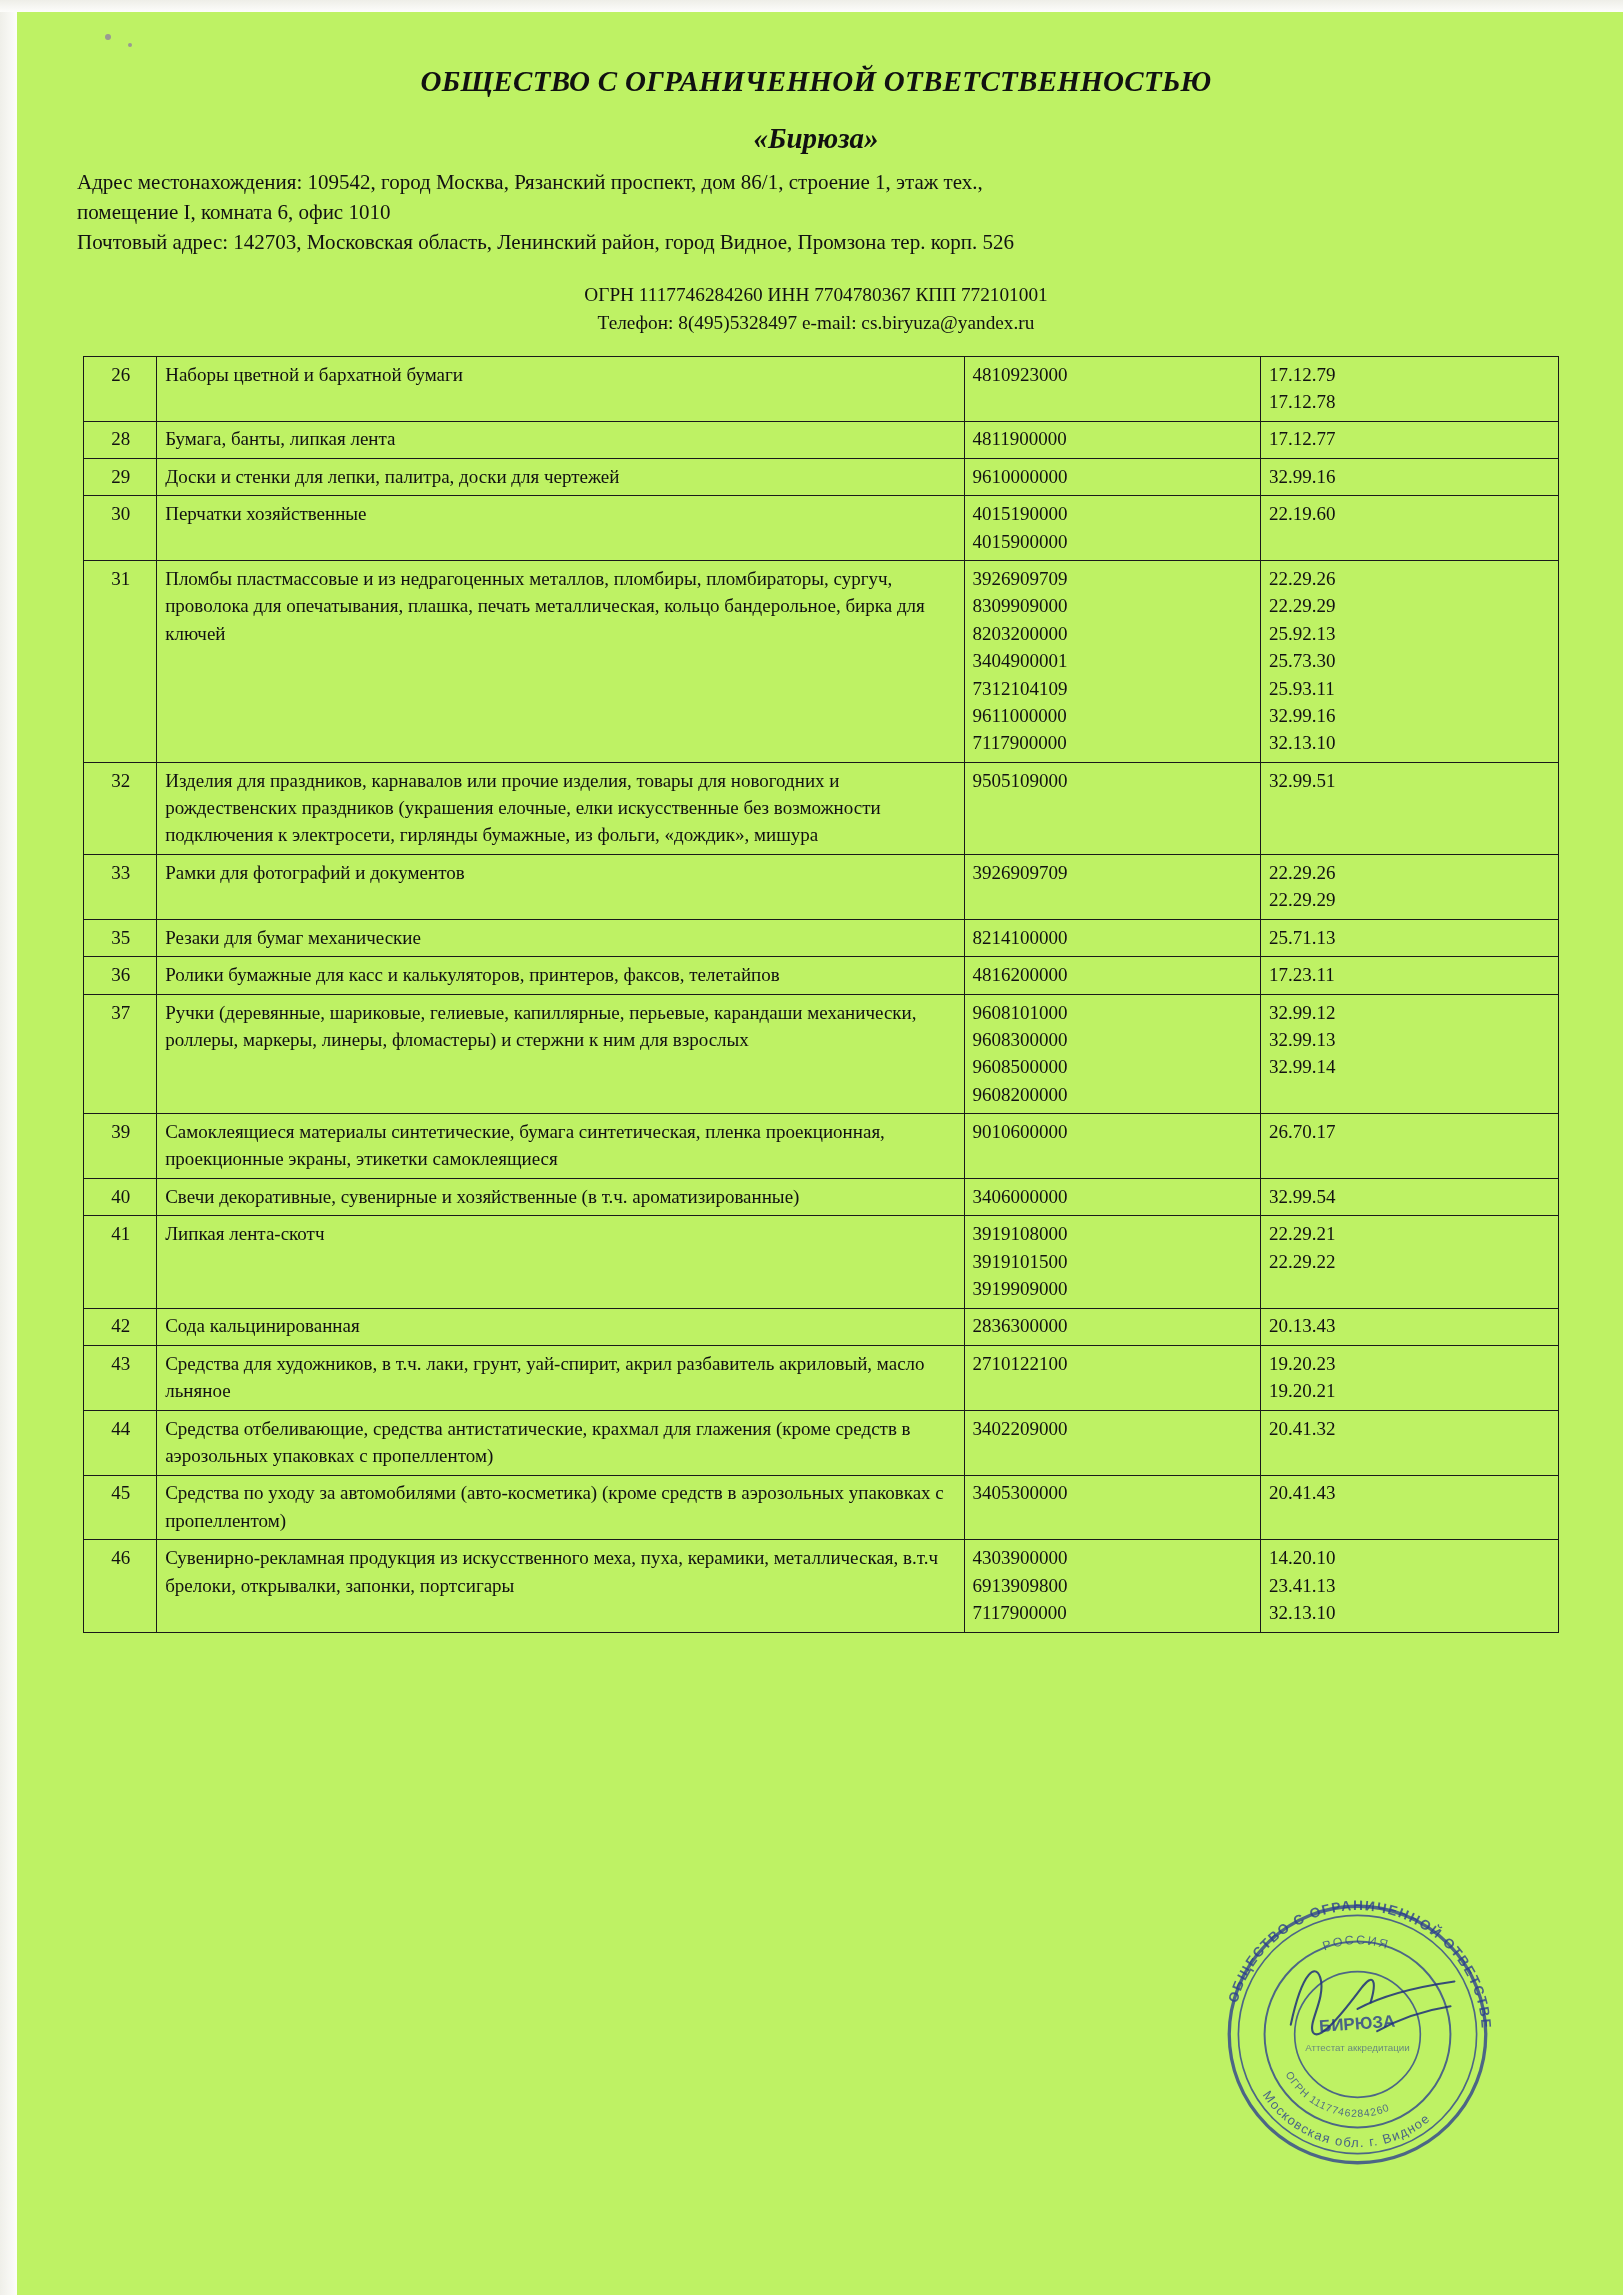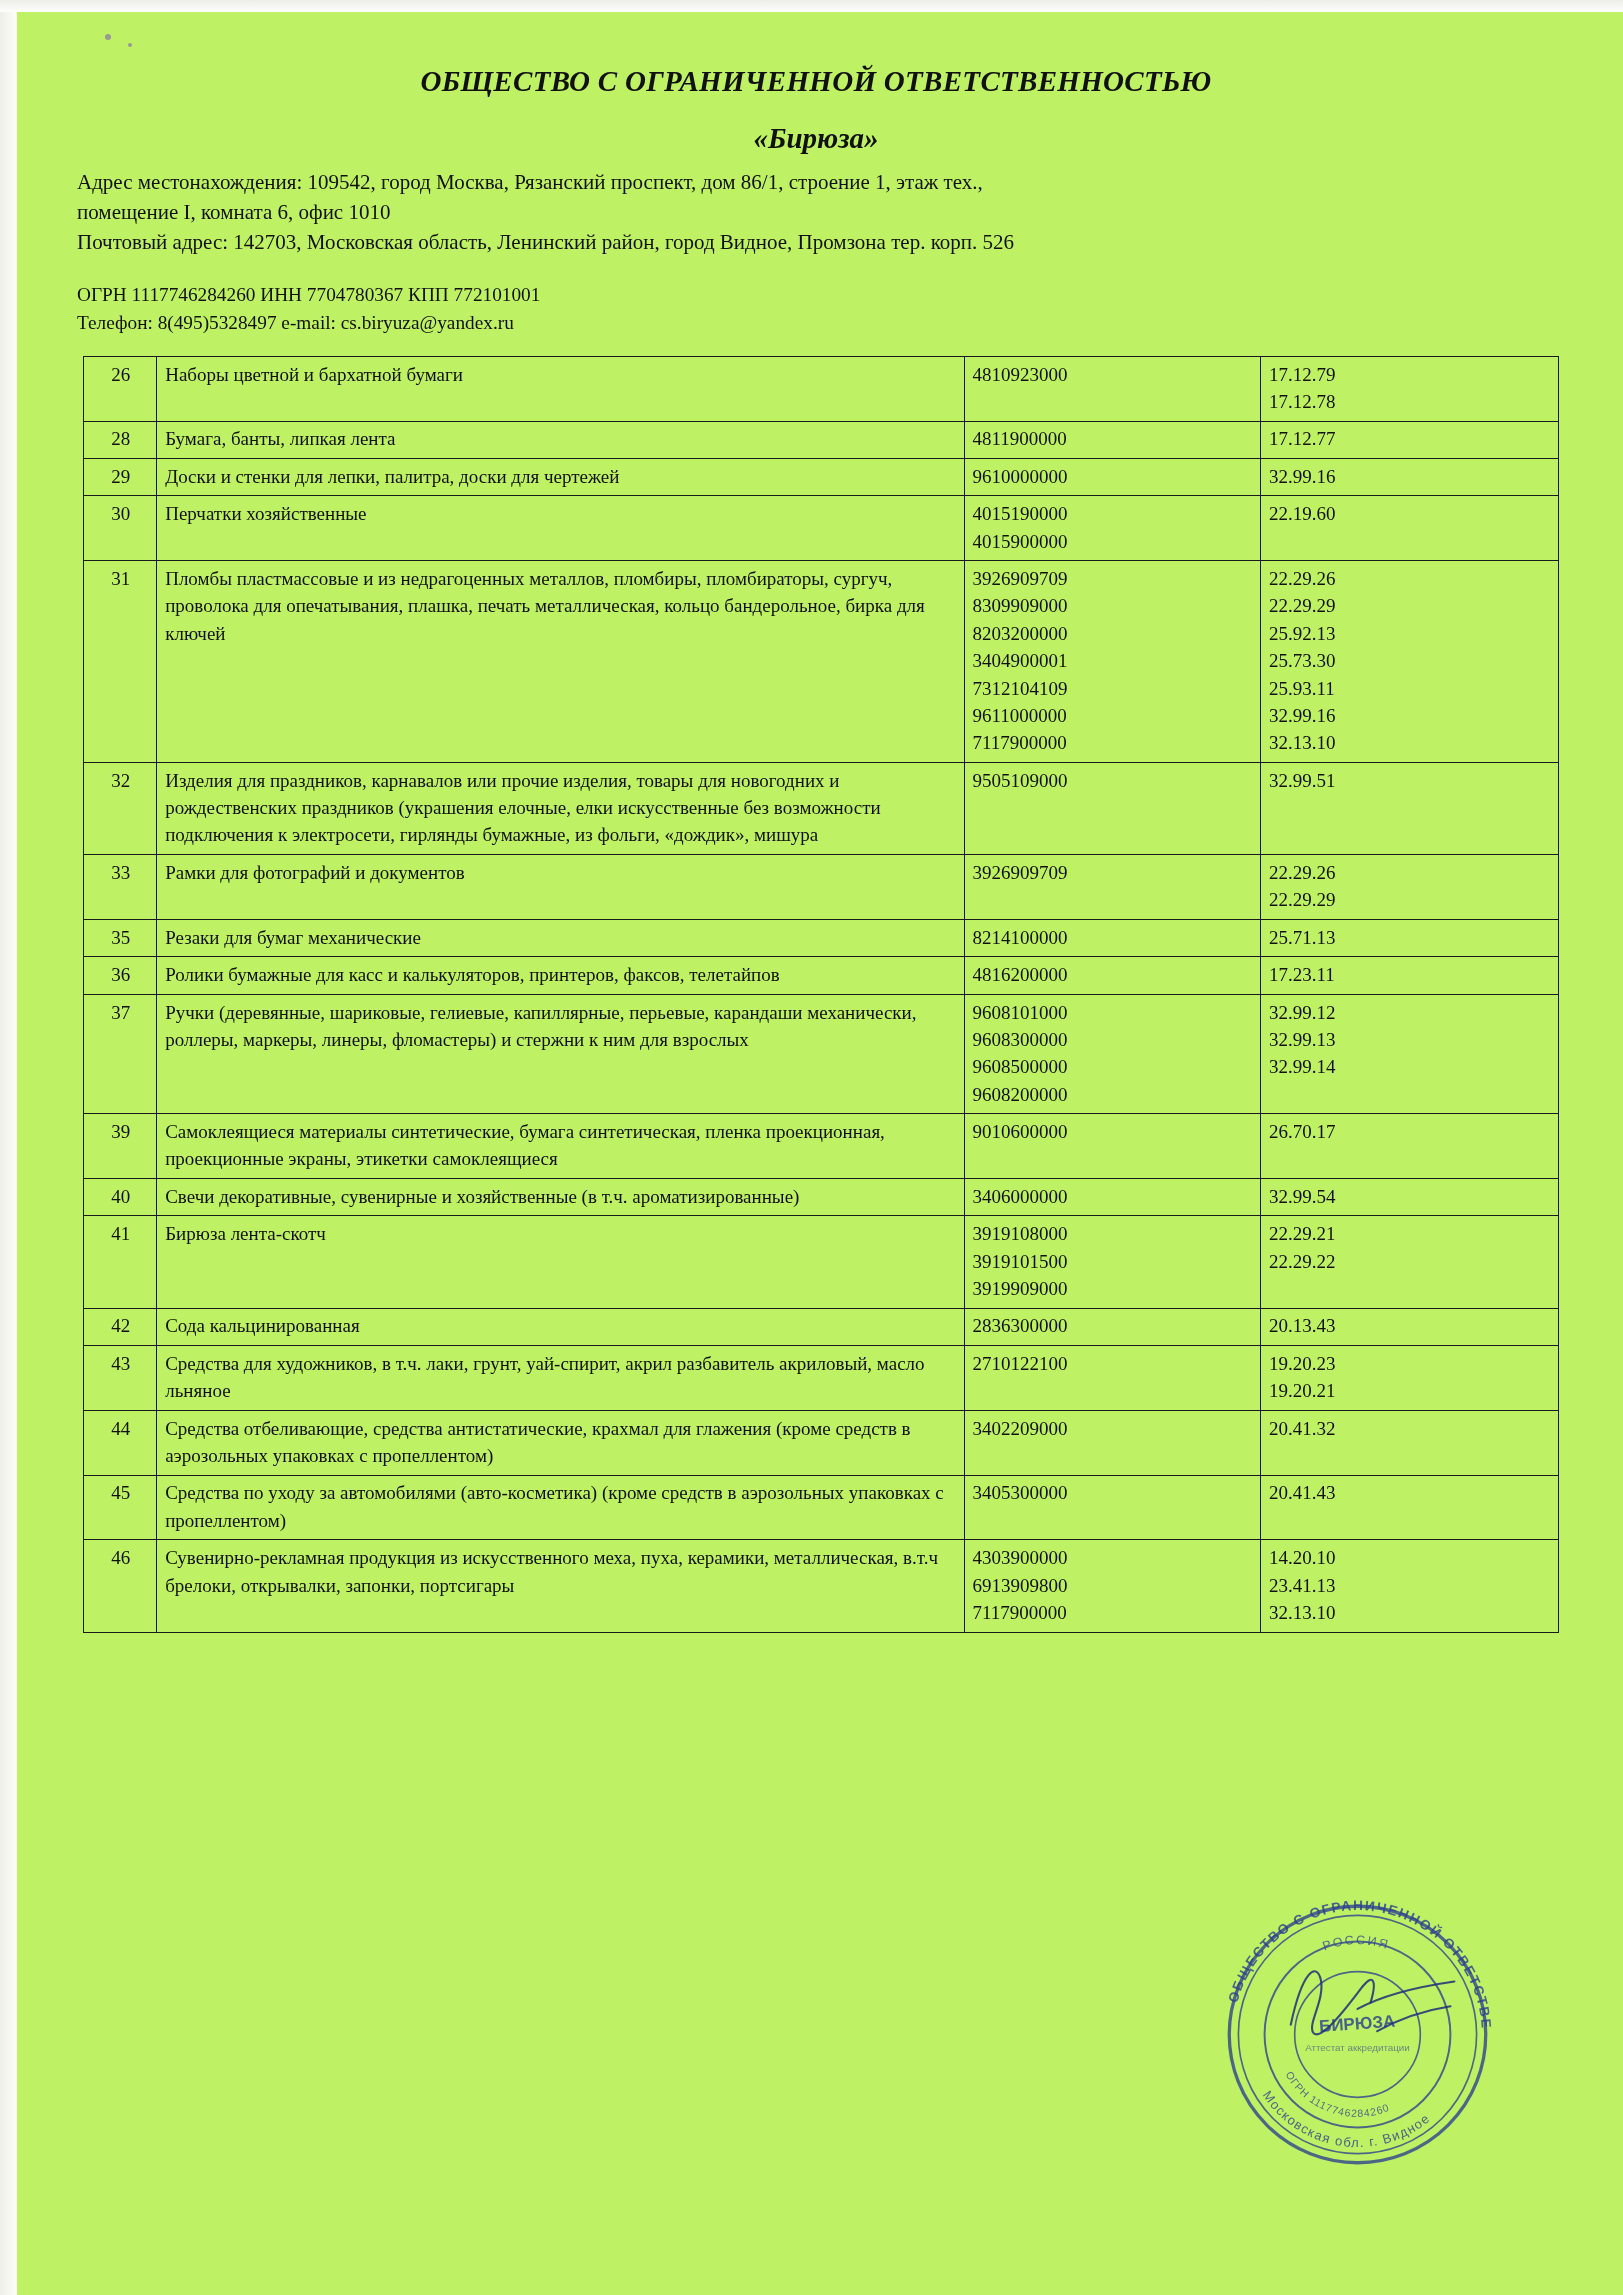--- a/index.html
+++ b/index.html
@@ -57,21 +57,21 @@
     font-size: 29px;
     margin-top: 24px;
   }
   .addr-block {
     margin-top: 13px;
     font-size: 21px;
     line-height: 1.42;
   }
   .reg-block {
     margin-top: 23.6px;
-    text-align: left;
+    text-align: center;
     font-size: 19.3px;
     line-height: 1.42;
   }
   table.doc-table {
     margin-top: 19.6px;
     border-collapse: collapse;
     width: 1413px;
     margin-left: 5.9px;
     table-layout: fixed;
   }
@@ -235,21 +235,21 @@
           <td class="c-okpd multi">26.70.17</td>
         </tr>
         <tr>
           <td class="c-num">40</td>
           <td class="c-name">Свечи декоративные, сувенирные и хозяйственные (в т.ч. ароматизированные)</td>
           <td class="c-tnved multi">3406000000</td>
           <td class="c-okpd multi">32.99.54</td>
         </tr>
         <tr>
           <td class="c-num">41</td>
-          <td class="c-name">Бирюза лента-скотч</td>
+          <td class="c-name">Липкая лента-скотч</td>
           <td class="c-tnved multi">3919108000
 3919101500
 3919909000</td>
           <td class="c-okpd multi">22.29.21
 22.29.22</td>
         </tr>
         <tr>
           <td class="c-num">42</td>
           <td class="c-name">Сода кальцинированная</td>
           <td class="c-tnved multi">2836300000</td>

